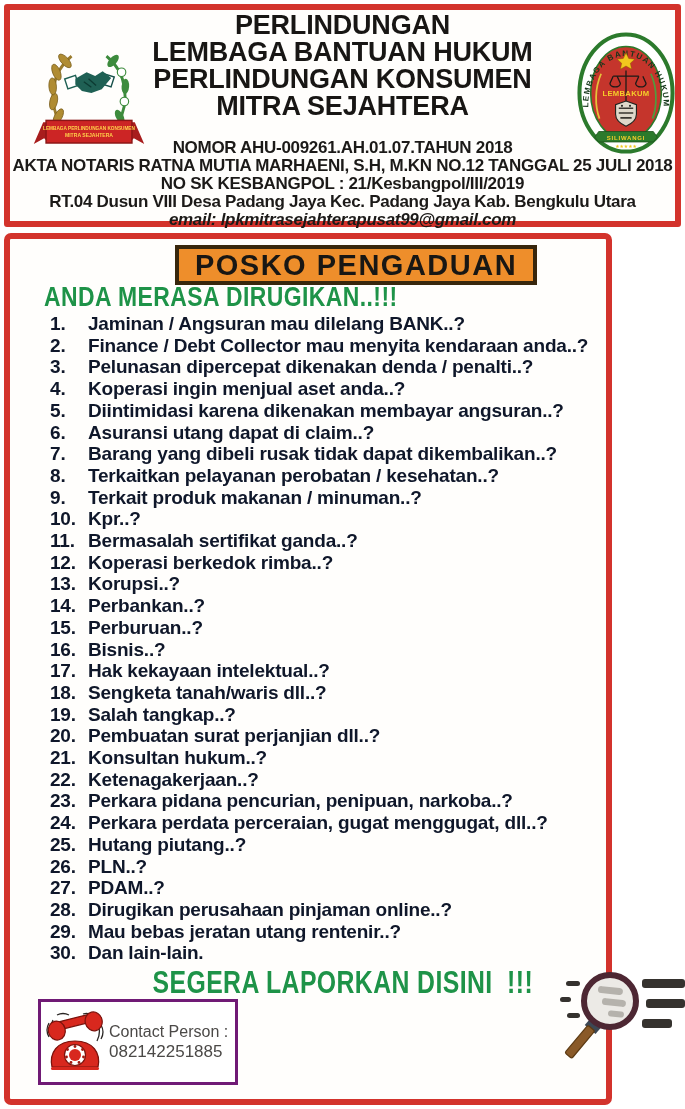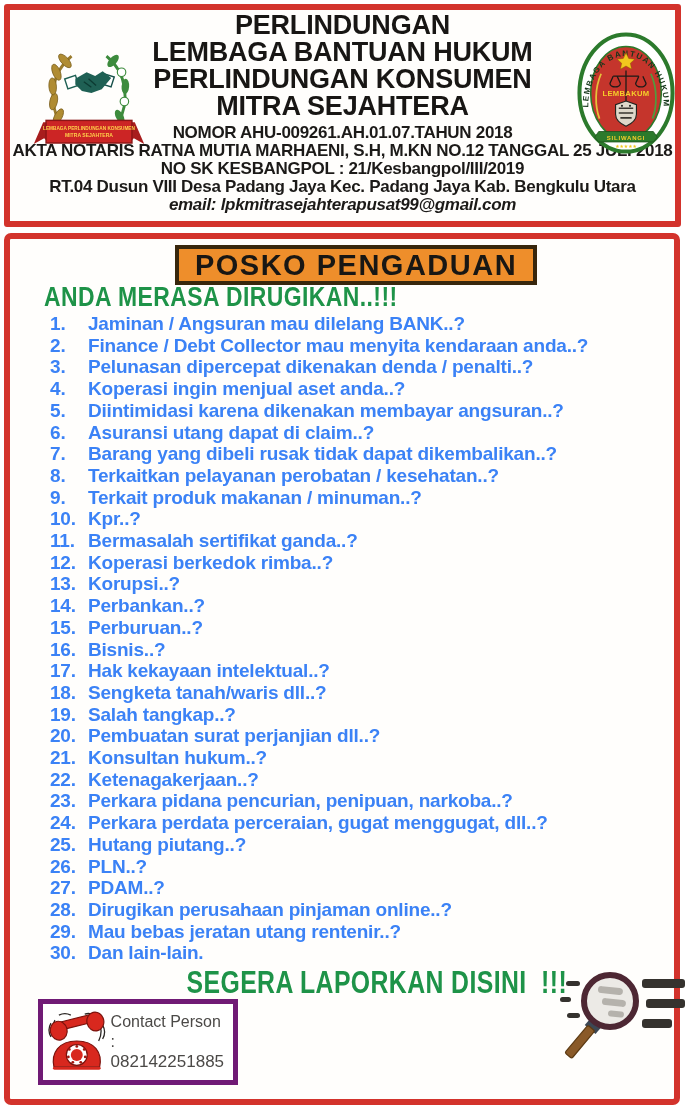--- a/index.html
+++ b/index.html
@@ -11,32 +11,32 @@
   .header-box {
     position:absolute; left:4px; top:4px; width:677px; height:223px;
     border:6px solid #d3332c; border-radius:3px; box-sizing:border-box;
     background:#fffefc;
   }
   .org-title { margin-top:2px; text-align:center; }
   .org-title div {
     font-size:27px; line-height:27px; font-weight:bold; color:#181614;
     letter-spacing:-0.2px;
   }
-  .header-meta { text-align:center; margin-top:4px; }
+  .header-meta { text-align:center; margin-top:19px; }
   .header-meta div {
     font-size:17px; line-height:18px; font-weight:bold; color:#1c1a18;
     letter-spacing:-0.3px;
   }
   .header-meta .email-line { font-style:italic; }
   .logo-left  { position:absolute; left:20px;  top:24px; width:118px; height:118px; }
   .logo-right { position:absolute; left:560px; top:22px; width:112px; height:122px; }
 
   
   .body-box {
-    position:absolute; left:4px; top:233px; width:676px; height:872px;
+    position:absolute; left:4px; top:233px; width:608px; height:872px;
     border:6px solid #d3332c; border-radius:7px; box-sizing:border-box;
     background:#fffefc;
   }
   .posko-banner {
     position:absolute; left:165px; top:6px; width:362px; height:40px;
     background:#ee8e2b; border:4px solid #38270d; box-sizing:border-box;
     display:flex; align-items:center; justify-content:center;
   }
   .posko-banner span {
     font-size:29px; font-weight:bold; color:#191714; letter-spacing:1.5px;
@@ -46,37 +46,37 @@
     position:absolute; left:34px; top:44px; color:#1e9348; font-weight:bold;
     font-size:27px; line-height:28px; white-space:nowrap;
     transform:scaleX(0.85); transform-origin:left center; letter-spacing:0.5px;
   }
   ol.complaints {
     position:absolute; left:38px; top:74px; width:615px; margin:0; padding:0;
     list-style:none; counter-reset:c;
   }
   ol.complaints li {
     position:relative; padding-left:40px; font-size:19px; line-height:21.7px;
-    font-weight:bold; color:#3b82f6; letter-spacing:-0.2px; white-space:nowrap;
+    font-weight:bold; color:#0f172a; letter-spacing:-0.2px; white-space:nowrap;
   }
   ol.complaints li::before {
     counter-increment:c; content:counter(c) ".";
     position:absolute; left:2px;
   }
   .cta {
     position:absolute; left:0; top:726px; width:100%; text-align:center;padding-left:35px;
   }
   .cta span {
     display:inline-block; color:#1e9348; font-weight:bold; font-size:31px;
     white-space:pre; transform:scaleX(0.8); transform-origin:center;
     letter-spacing:0.5px;
   }
   .contact-box {
     position:absolute; left:28px; top:760px; width:200px; height:86px;
-    border:5px solid #701a75; box-sizing:border-box; background:#ffffff;
+    border:3px solid #701a75; box-sizing:border-box; background:#ffffff;
     display:flex; align-items:center; padding:2px 4px 2px 2px;
   }
   .contact-text { margin-left:2px; color:#4b4947; }
   .contact-text .label { font-size:16px; line-height:20px; font-weight:normal; }
   .contact-text .phone { font-size:17px; line-height:20px; font-weight:normal; }
   .tagline-bar {
     position:absolute; left:247px; top:806px; width:416px; height:43px;
     background:#1c1916; display:flex; align-items:center; justify-content:center;
     z-index:2;
   }

